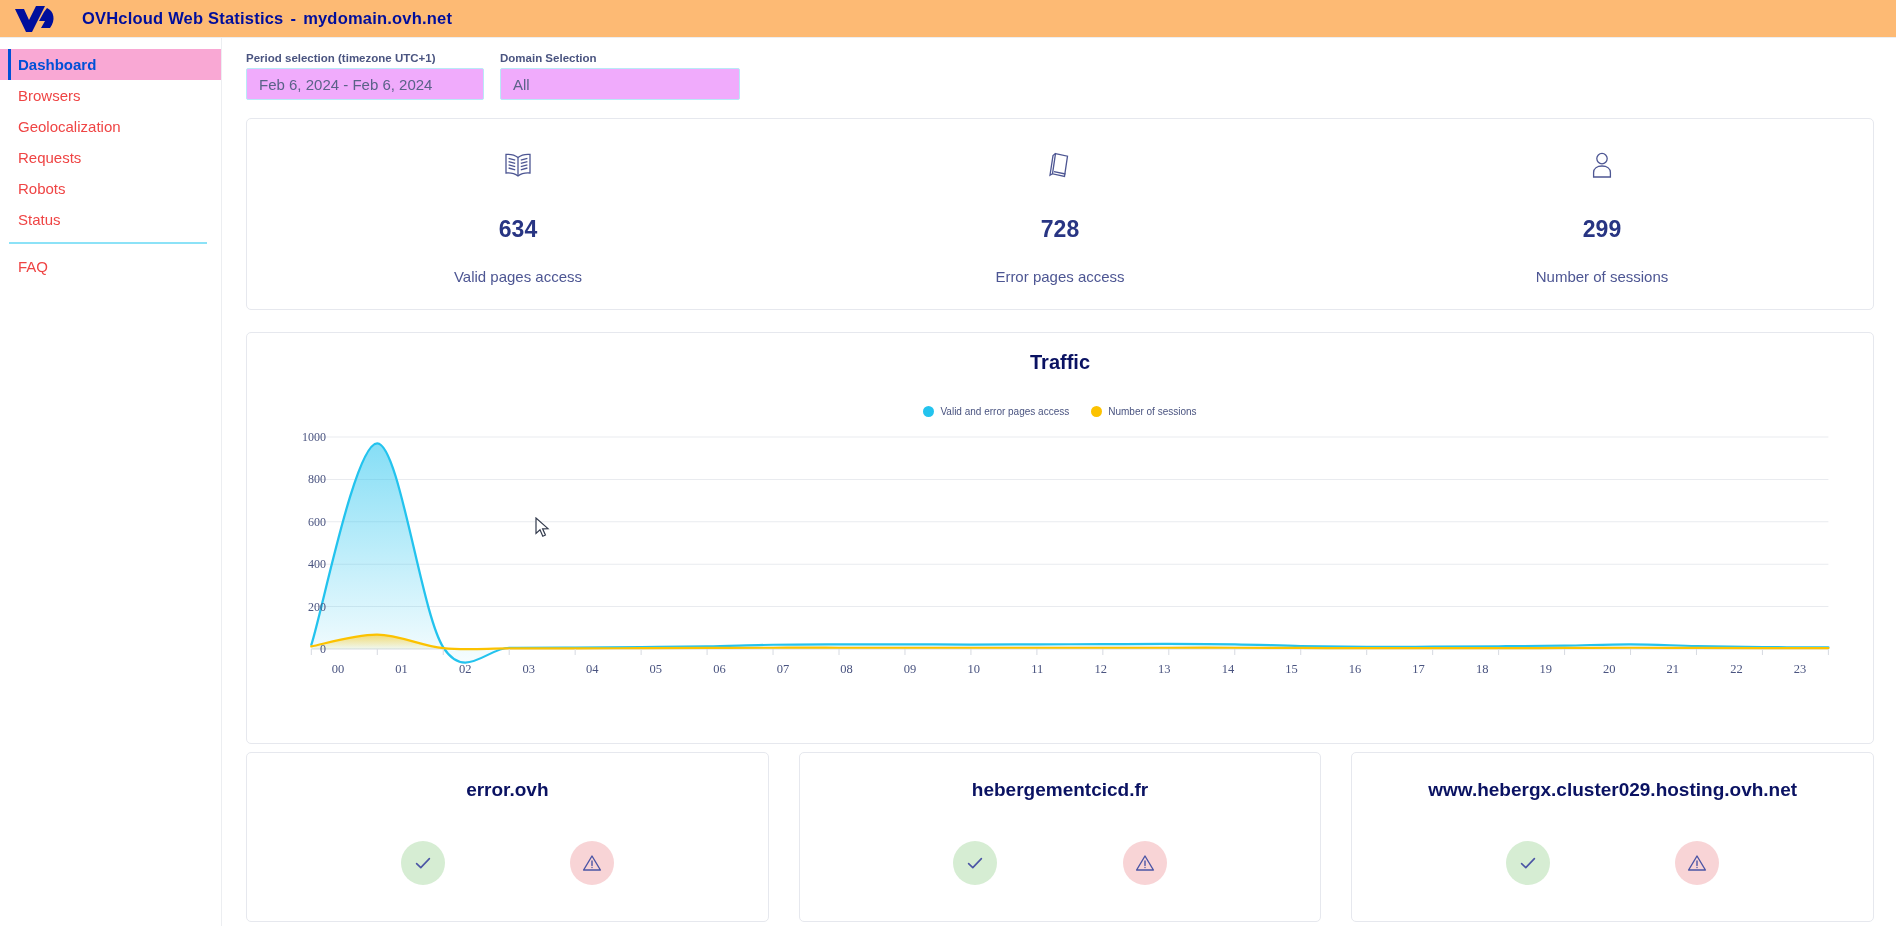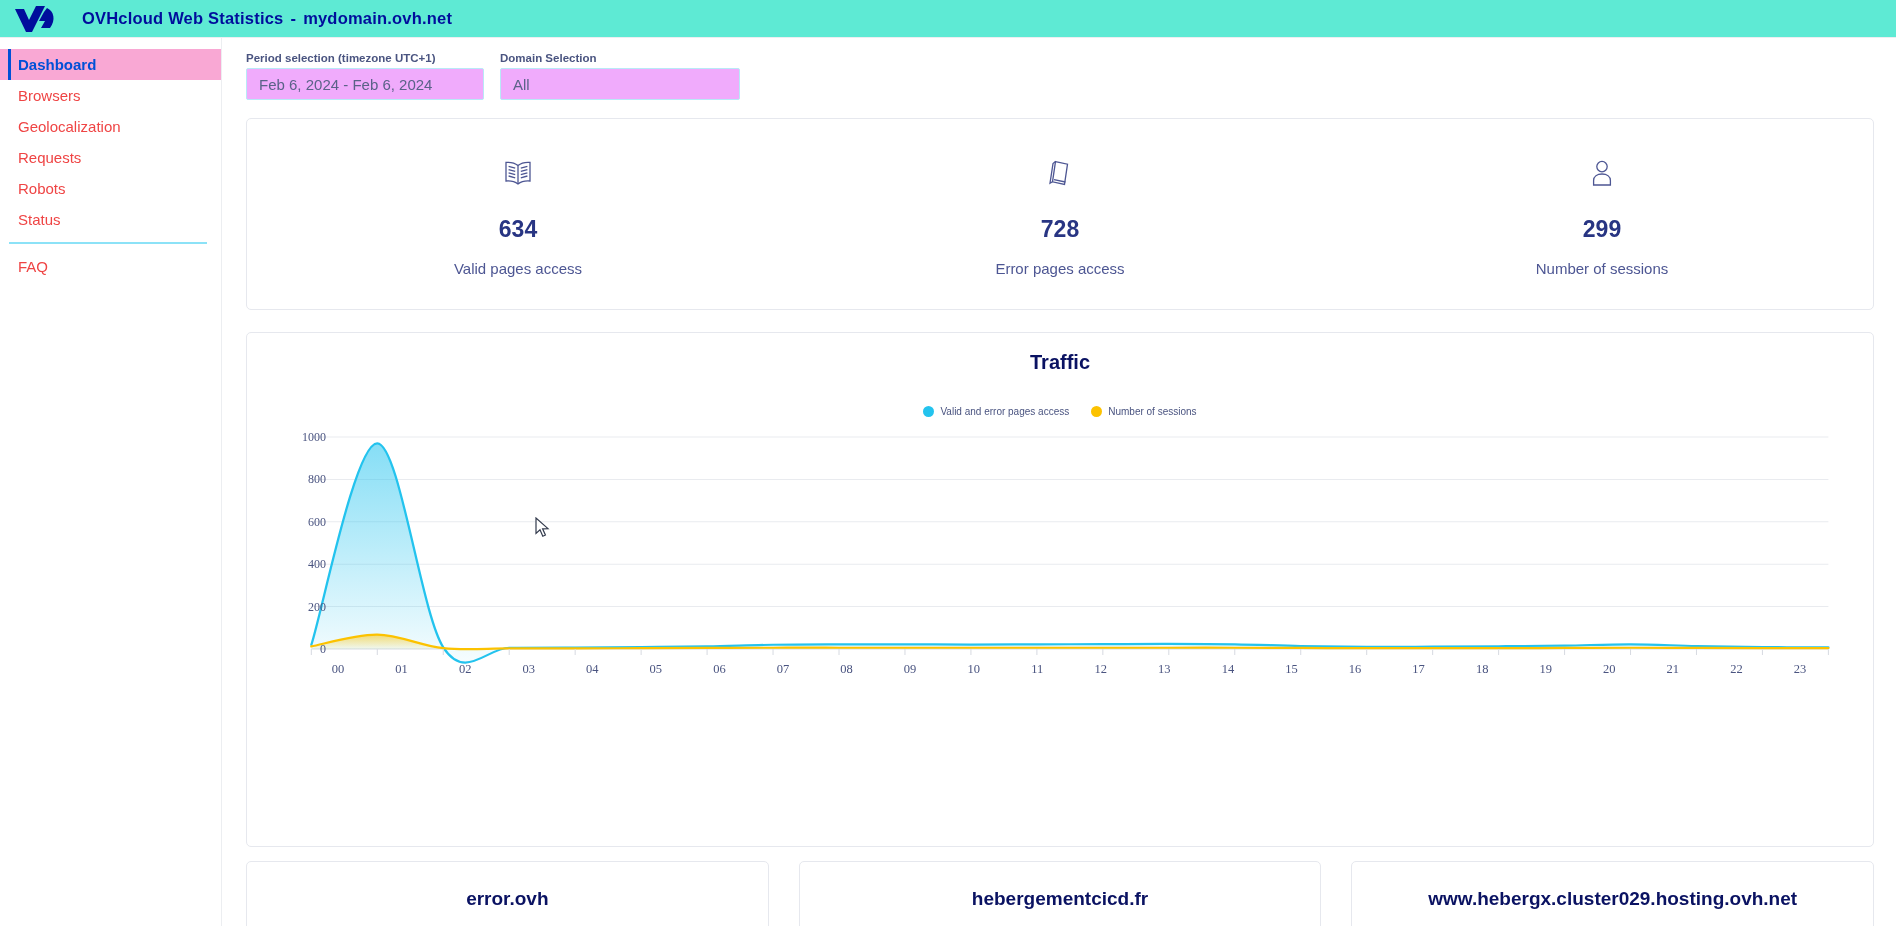--- a/index.html
+++ b/index.html
@@ -11,21 +11,21 @@
     overflow: hidden;
   }
 
   
   .topbar {
     height: 38px;
     display: flex;
     align-items: center;
     padding: 0 0 0 14px;
     border-bottom: 1px solid #eceef1;
-    background: #5eead4;
+    background: #fdba74;
   }
   .logo {
     width: 42px; height: 26px;
     flex: 0 0 auto;
     margin-right: 26px;
     display: flex; align-items: center; justify-content: center;
   }
   .app-title {
     font-size: 16.5px;
     font-weight: bold;
@@ -118,43 +118,43 @@
     height: 192px;
     display: flex;
     align-items: center;
     margin-bottom: 22px;
   }
   .stat {
     flex: 1 1 0;
     display: flex;
     flex-direction: column;
     align-items: center;
-    gap: 4px;
+    gap: 12px;
   }
   .stat-icon {
     height: 42px;
     display: flex; align-items: center; justify-content: center;
     color: #4d5693;
     margin-bottom: 18px;
   }
   .stat-value {
     font-size: 23px;
     font-weight: bold;
     color: #283583;
     margin-bottom: 13px;
   }
   .stat-label {
     font-size: 15px;
     color: #4d5693;
   }
 
   
   .traffic-card {
-    height: 515px;
-    margin-bottom: 14px;
+    height: 412px;
+    margin-bottom: 8px;
     padding: 18px 0 4px 0;
     position: relative;
   }
   .traffic-title {
     text-align: center;
     font-size: 20px;
     font-weight: bold;
     color: #0a1262;
     margin-bottom: 32px;
   }

